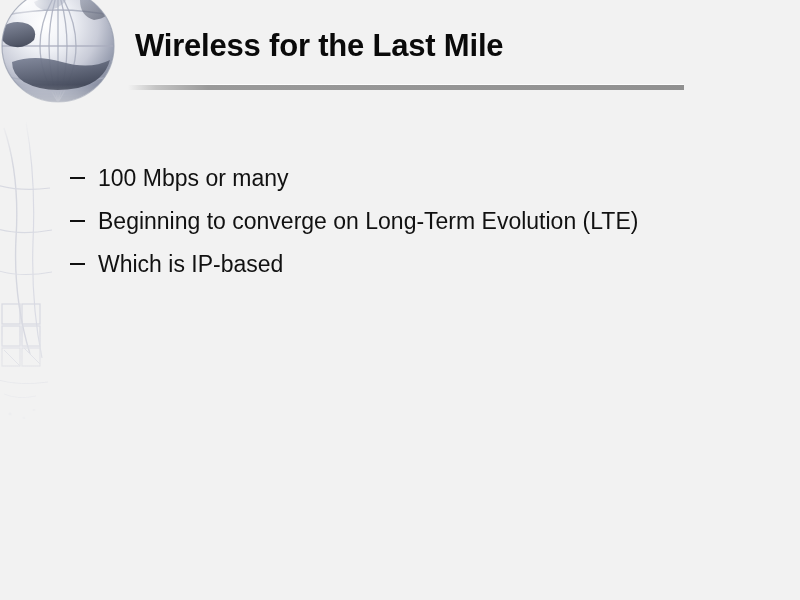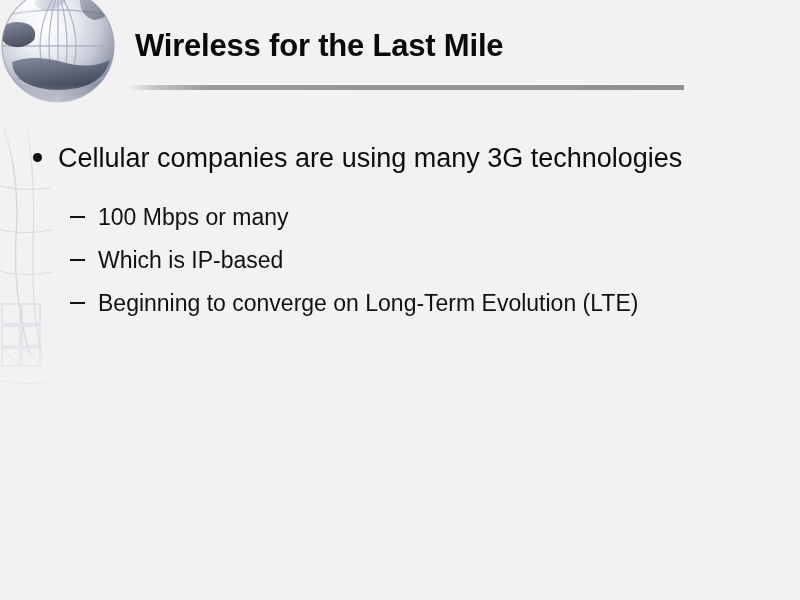--- a/index.html
+++ b/index.html
@@ -237,39 +237,35 @@
       </g>
     </svg>
   </div>
 
   <div class="slide-title">Wireless for the Last Mile</div>
   <div class="title-rule-hi"></div>
   <div class="title-rule"></div>
 
   <div class="body-block">
 
-    <div class="bullet-l1">
-      <span class="marker"></span>
-      <span>Cellular companies are using many 3G technologies</span>
-    </div>
 
 
     <div class="sub-list">
 
       <div class="bullet-l2">
         <span class="marker-dash"></span>
         <span>100 Mbps or many</span>
       </div>
 
       <div class="bullet-l2">
         <span class="marker-dash"></span>
+        <span>Beginning to converge on Long-Term Evolution (LTE)</span>
+      </div>
+
+      <div class="bullet-l2">
+        <span class="marker-dash"></span>
         <span>Which is IP-based</span>
       </div>
 
-      <div class="bullet-l2">
-        <span class="marker-dash"></span>
-        <span>Beginning to converge on Long-Term Evolution (LTE)</span>
-      </div>
-
     </div>
   </div>
 
 </div>
 
 </body></html>

